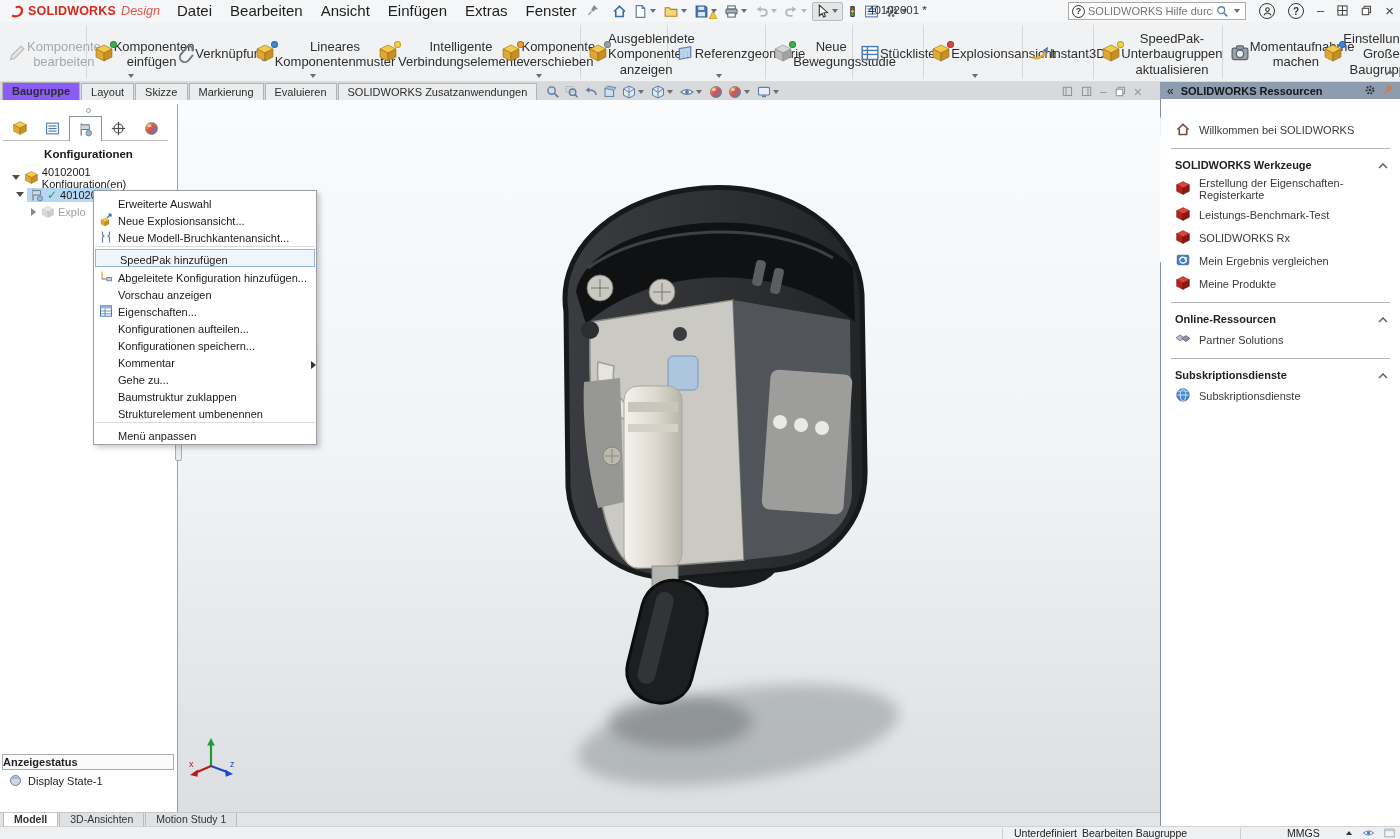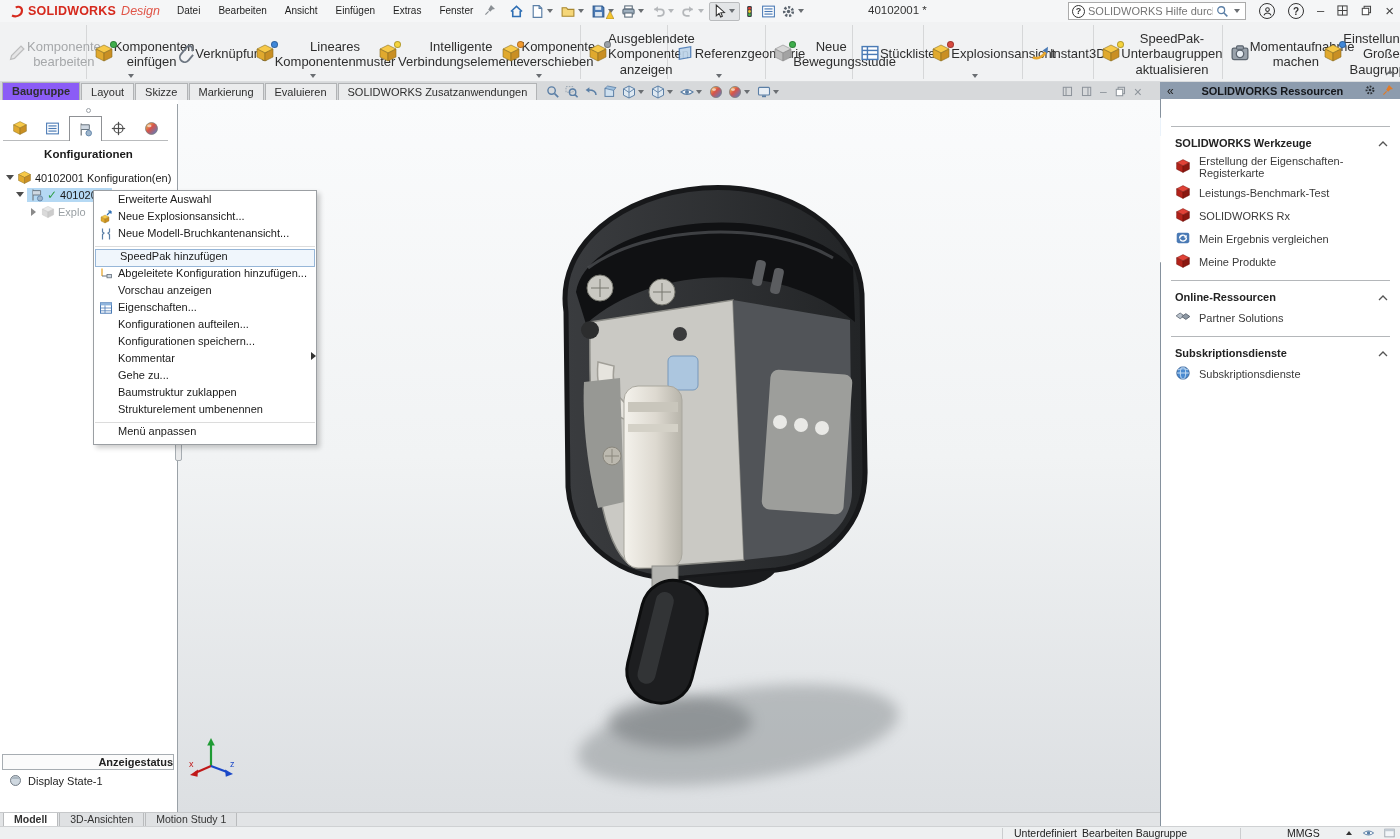--- a/index.html
+++ b/index.html
@@ -4,21 +4,21 @@
 <style>
   * { box-sizing: border-box; margin: 0; padding: 0; }
   html,body { width:1400px; height:839px; overflow:hidden; }
   body { position:relative; background:#fff; font-family:"Liberation Sans","DejaVu Sans",sans-serif; font-size:11px; color:#222; }
 
   
   #menubar { position:absolute; left:0; top:0; width:1400px; height:22px; background:#f5f6f7; display:flex; align-items:center; }
   .logo { display:flex; align-items:center; gap:3px; padding:0 8px 0 10px; }
   .brand { font-weight:bold; font-size:12.5px; color:#d62a1e; letter-spacing:.2px; }
   .brand-suffix { font-style:italic; font-size:12.5px; color:#e05548; margin-left:2px; }
-  .menu { padding:0 9px; font-size:10px; color:#1e1e1e; line-height:22px; }
+  .menu { padding:0 9px; font-size:15px; color:#1e1e1e; line-height:22px; }
   .qa { display:flex; align-items:center; gap:1px; margin-left:10px; }
   .qa-btn { display:flex; align-items:center; padding:1px 2px; border-radius:2px; }
   .qa-btn.pressed { background:#e3e5e7; border:1px solid #b9bbbd; }
   .cardn { width:0; height:0; border-left:3px solid transparent; border-right:3px solid transparent; border-top:4px solid #6a6e72; margin:0 2px; }
   .carup { width:0; height:0; border-left:3px solid transparent; border-right:3px solid transparent; border-bottom:4px solid #333; }
   #doc-title { position:absolute; left:868px; top:4px; font-size:11.5px; color:#333; }
   #mb-right { position:absolute; right:6px; top:0; height:22px; display:flex; align-items:center; gap:13px; }
   #searchbox { display:flex; align-items:center; width:178px; height:18px; background:#fff; border:1px solid #ababab; padding:0 3px; gap:3px; }
   #searchbox input { border:none; outline:none; flex:1; font-size:11px; font-family:inherit; color:#555; min-width:10px; }
   .winglyph { font-size:13px; color:#444; line-height:22px; }
@@ -43,55 +43,55 @@
   
   #tabstrip { position:absolute; left:0; top:82px; width:1160px; height:18px; background:#d7d9db; display:flex; align-items:flex-end; padding-left:2px; }
   .rtab { height:17px; line-height:16px; padding:0 9px; font-size:11px; color:#2e2e2e; background:#ebeced; border:1px solid #b1b3b5; border-bottom:none; margin-right:1px; }
   .rtab.active { background:#8b5cf6; font-weight:bold; height:18px; }
   #headsup { position:absolute; left:546px; top:85px; display:flex; align-items:center; gap:5px; }
   #childwin { position:absolute; left:1062px; top:85px; display:flex; align-items:center; gap:8px; color:#8d949b; }
   #childwin .winglyph { color:#8d949b; font-size:12px; line-height:14px; }
 
   
   #tp-header { position:absolute; left:1160px; top:82px; width:240px; height:17px; background:#8d9cae; display:flex; align-items:center; color:#14161a; }
-  #tp-header .tp-title { flex:1; text-align:center; font-weight:bold; font-size:11px; }
+  #tp-header .tp-title { flex:1; font-weight:bold; font-size:11px; }
   #tp-chevrons { font-size:12px; padding:0 7px; color:#222; }
   #tp-body { position:absolute; left:1160px; top:99px; width:240px; height:727px; background:#fff; border-left:1px solid #85919d; padding-top:20px; }
   .tp-item { display:flex; align-items:center; gap:8px; padding:2.5px 8px 2.5px 14px; font-size:11px; color:#3a3a3a; }
   .tp-head { display:flex; align-items:center; font-weight:bold; font-size:11px; color:#222; padding:3px 12px 3px 14px; }
   .tp-head .chev { margin-left:auto; }
   .tp-sep { border:none; border-top:1px solid #b4b7ba; margin:7px 10px; }
   #tp-strip { position:absolute; left:1139px; top:117px; width:22px; background:#fdfdfd; border:1px solid #a7adb2; border-right:none; border-radius:3px 0 0 3px; }
   .tps-cell { height:18px; display:flex; align-items:center; justify-content:center; }
   .tps-cell.active { background:#eaf2fa; }
 
   
   #fmpanel { position:absolute; left:0; top:104px; width:178px; height:712px; background:#fff; border-right:1px solid #9aa1a7; }
   .grip-dot { position:absolute; left:86px; top:4px; width:5px; height:5px; border:1px solid #9aa0a6; border-radius:50%; }
   .fm-tabs { display:flex; margin:12px 3px 0; }
   .fm-tab { width:33px; height:25px; display:flex; align-items:center; justify-content:center; border-bottom:1px solid #b9bbbd; }
   .fm-tab.active { border:1px solid #8f9195; border-bottom:none; background:#fff; }
   .fm-title { text-align:center; font-weight:bold; font-size:11.5px; margin:7px 0 9px; color:#1a1a1a; }
-  .trow { display:flex; align-items:center; height:17px; font-size:11px; color:#1a1a1a; padding-left:5px; gap:3px; }
+  .trow { display:flex; align-items:center; height:17px; font-size:11px; color:#1a1a1a; padding-left:12px; gap:3px; }
   .trow .tcar { width:9px; display:flex; justify-content:center; }
   .car-open { width:0;height:0;border-left:4px solid transparent;border-right:4px solid transparent;border-top:5px solid #4c4c4c; }
   .car-closed { width:0;height:0;border-top:4px solid transparent;border-bottom:4px solid transparent;border-left:5px solid #8a8a8a; }
   .selbox { background:#b5d9f4; padding:0 3px; display:flex; align-items:center; gap:3px; }
   .tcheck { color:#2f9e44; font-weight:bold; font-size:12px; }
   .grayed { color:#9aa0a4; }
-  #dstate-header { position:absolute; left:2px; right:3px; top:650px; height:16px; border:1px solid #a7adb2; background:#fbfbfb; text-align:right; font-weight:bold; font-size:11px; line-height:14px; }
+  #dstate-header { position:absolute; left:2px; right:3px; top:650px; height:16px; border:1px solid #a7adb2; background:#fbfbfb; text-align:left; font-weight:bold; font-size:11px; line-height:14px; }
   #dstate-row { position:absolute; left:9px; top:670px; display:flex; align-items:center; gap:6px; font-size:11px; color:#222; }
   #fm-splitter { position:absolute; left:175px; top:443px; width:7px; height:18px; background:#e9eaeb; border:1px solid #a7adb2; border-radius:2px; }
 
   
   #viewport { position:absolute; left:178px; top:100px; width:982px; height:712px; background:linear-gradient(180deg,#fafbfc 0%,#f1f3f4 50%,#dcdfe2 100%); }
 
   
   #ctxmenu { position:absolute; left:93px; top:190px; width:224px; background:#fff; border:1px solid #9b9fa3; box-shadow:3px 3px 5px rgba(0,0,0,.2); padding:2px 0; z-index:50; }
-  .mi { display:flex; align-items:flex-start; height:17px; font-size:11px; color:#1a1a1a; }
+  .mi { display:flex; align-items:flex-end; height:17px; font-size:11px; color:#1a1a1a; }
   .mi-ic { width:24px; flex:0 0 24px; display:flex; align-items:center; justify-content:center; }
   .mi.hl { margin:0 1px; border:1px solid #96b6d8; background:#f0f6fc; height:18px; }
   .mi .subarr { margin-left:auto; width:0;height:0;border-top:4px solid transparent;border-bottom:4px solid transparent;border-left:5px solid #333; }
   .msep { height:1px; background:#dcdcdc; margin:2px 1px; }
 
   
   #doctabs { position:absolute; left:0; top:812px; width:1160px; height:14px; background:#e2e4e6; border-top:1px solid #c6c8ca; display:flex; padding-left:3px; font-size:10.5px; }
   .dtab { padding:0 10px; line-height:12px; background:#dfe1e3; border-right:1px solid #b9bbbd; border-left:1px solid #b9bbbd; color:#333; margin-right:1px; }
   .dtab.active { background:#fff; font-weight:bold; }
   #statusbar { position:absolute; left:0; top:826px; width:1400px; height:13px; background:#eef0f1; border-top:1px solid #cfd1d3; font-size:10.5px; color:#222; }
@@ -673,20 +673,26 @@
   <span id="tp-chevrons">«</span>
   <span class="tp-title">SOLIDWORKS Ressourcen</span>
   <span style="color:#2e3338;margin-right:6px"><svg width="12" height="12">
         <use href="#s-gear"></use>
       </svg></span>
   <span style="color:#e07b28;margin-right:6px"><svg width="12" height="12">
         <use href="#s-pin"></use>
       </svg></span>
 </div>
 <div id="tp-body">
+  <div class="tp-item" style="color:#3a3a3a">
+    <span style="color:#7a4a3a"><svg width="16" height="15">
+          <use href="#s-house"></use>
+        </svg></span>
+    <span>Willkommen bei SOLIDWORKS</span>
+  </div>
   <hr class="tp-sep">
   <div class="tp-head">
     <span>SOLIDWORKS Werkzeuge</span>
     <span class="chev" style="color:#555"><svg width="10" height="6">
           <use href="#s-chev"></use>
         </svg></span>
   </div>
   <div class="tp-item">
     <span><svg width="16" height="16">
           <use href="#s-cubered"></use>

